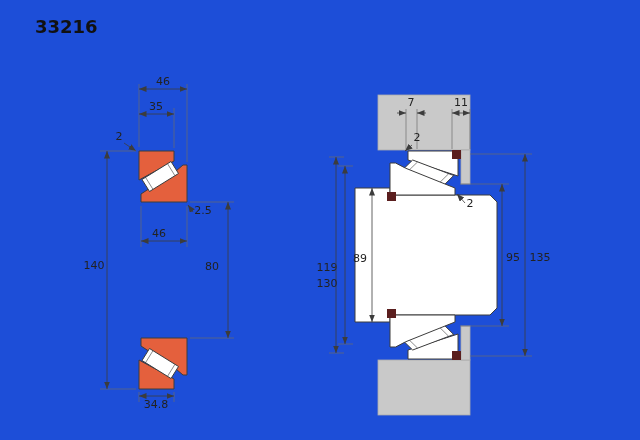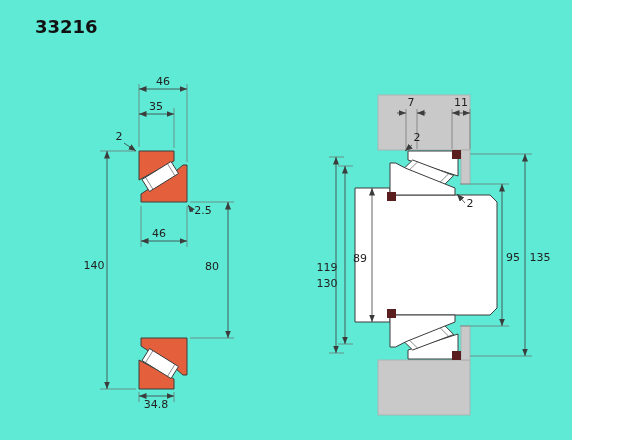--- a/index.html
+++ b/index.html
@@ -1,16 +1,16 @@
 <!DOCTYPE html>
 <html><head>
 <meta charset="utf-8">
 <style>
   html,body{margin:0;padding:0;background:#ffffff;}
-  .stage{position:relative;width:572px;height:440px;background:#5eead4;overflow:hidden;
+  .stage{position:relative;width:640px;height:440px;background:#1d4ed8;overflow:hidden;
          font-family:"DejaVu Sans",sans-serif;}
   svg{display:block;}
   .title-text{font:bold 18px "DejaVu Sans",sans-serif;fill:#111111;}
   .dimtext{font:11px "DejaVu Sans",sans-serif;fill:#222222;text-anchor:middle;}
   .part{fill:#ffffff;stroke:#3c3c3c;stroke-width:1;stroke-linejoin:round;}
   .ring{stroke:#3c3c3c;stroke-width:1;stroke-linejoin:round;}
   .housing{stroke:#adadad;stroke-width:0.8;}
   .fillet{stroke:none;}
   .dim{stroke:#3c3c3c;stroke-width:0.8;fill:none;}
   .ext{stroke:#6f6f6f;stroke-width:0.7;}

